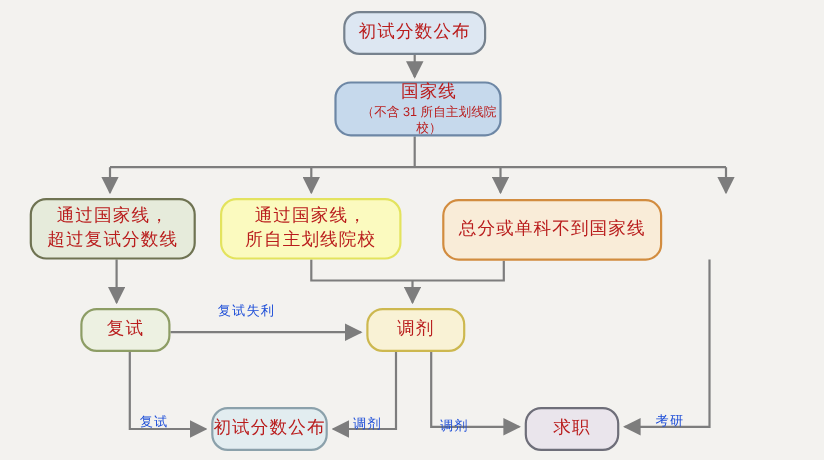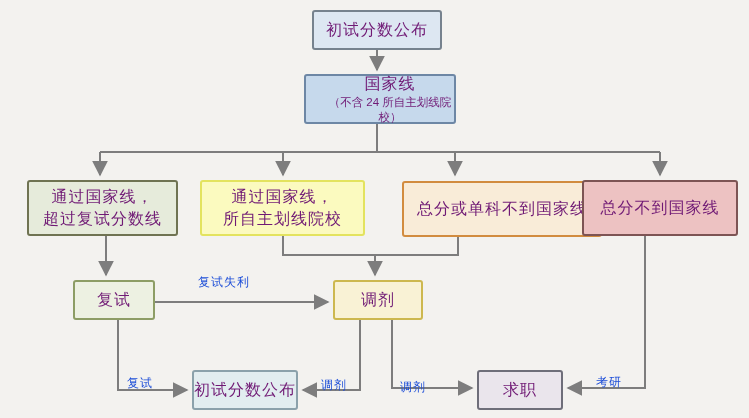--- a/index.html
+++ b/index.html
@@ -11,22 +11,22 @@
     position:relative;
     width:749px;height:418px;
     background:#f3f2ef;
     overflow:hidden;
   }
   .edges{position:absolute;left:0;top:0;width:749px;height:418px;}
   .node{
     position:absolute;
     display:flex;flex-direction:column;align-items:center;justify-content:center;
     box-sizing:border-box;
-    border-radius:3px;
-    color:#701a75;
+    border-radius:15px;
+    color:#b91c1c;
     font-size:16px;
     letter-spacing:1px;
     line-height:1.35;
     text-align:center;
     border:2px solid #777;
   }
   .node .sub{font-size:11.5px;letter-spacing:0;line-height:1.3;margin-top:1px;}
   .n-start      {background:#dde7f2;border-color:#76828e;}
   .n-national   {background:#c6d9ec;border-color:#6d87a5;}
   .n-branch1    {background:#e6ebdb;border-color:#6f7352;}
@@ -75,40 +75,37 @@
       <path d="M645,236 V388 H568" marker-end="url(#arrow)"></path>
     </g>
   </svg>
 
   <div class="node n-start" style="left:312px;top:10px;width:130px;height:40px;">
     <span>初试分数公布</span>
   </div>
 
   <div class="node n-national" style="left:304px;top:74px;width:152px;height:50px;padding-left:20px;">
     <span>国家线</span>
-    <span class="sub">（不含 24 所自主划线院校）</span>
+    <span class="sub">（不含 31 所自主划线院校）</span>
   </div>
 
   <div class="node n-branch1" style="left:27px;top:180px;width:151px;height:56px;">
     <span>通过国家线，</span>
     <span>超过复试分数线</span>
   </div>
 
   <div class="node n-branch2" style="left:200px;top:180px;width:165px;height:56px;">
     <span>通过国家线，</span>
     <span>所自主划线院校</span>
   </div>
 
   <div class="node n-branch3" style="left:371px;top:181px;width:200px;height:56px;font-size:16px;margin-left:31px;">
     <span>总分或单科不到国家线</span>
   </div>
 
-  <div class="node n-branch4" style="left:582px;top:180px;width:156px;height:56px;">
-    <span>总分不到国家线</span>
-  </div>
 
   <div class="node n-retest" style="left:73px;top:280px;width:82px;height:40px;">
     <span>复试</span>
   </div>
 
   <div class="node n-adjust" style="left:333px;top:280px;width:90px;height:40px;">
     <span>调剂</span>
   </div>
 
   <div class="node n-enroll" style="left:192px;top:370px;width:106px;height:40px;">

